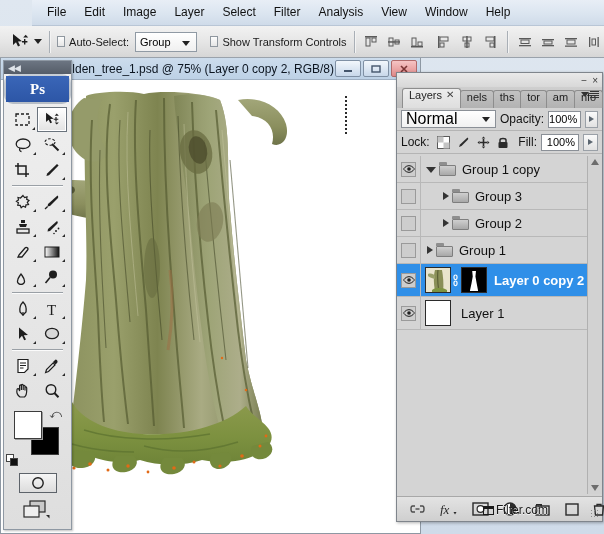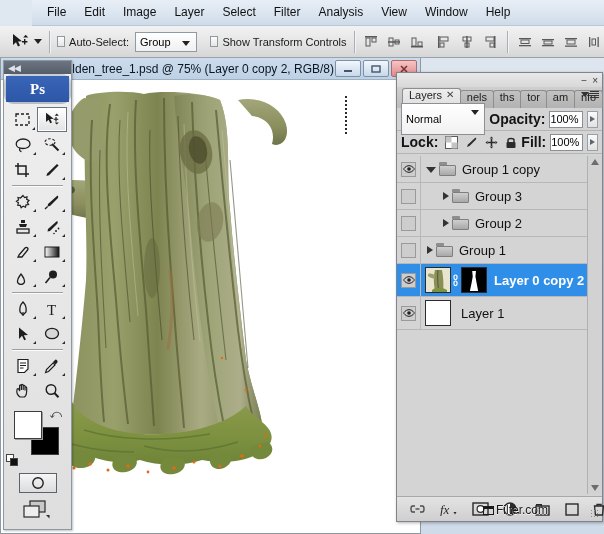--- a/index.html
+++ b/index.html
@@ -284,33 +284,33 @@
 
   .lp-row1, .lp-row2 {
     display: flex; align-items: center;
     height: 23px;
     padding: 0 4px;
     background: #d4d4d4;
     border-bottom: 1px solid #b4b4b4;
     gap: 4px;
   }
   .blend-combo {
-    width: 112px; height: 32px;
+    width: 112px; height: 18px;
     border: 1px solid #8b9097;
     background: linear-gradient(#ffffff,#f1f1f1);
     display: flex; align-items: center;
     padding: 0 4px;
     position: relative;
-    font-size: 11px;
+    font-size: 16px;
   }
   .blend-combo .caret {
     position:absolute;right:5px;top:6px;width:0;height:0;
     border-left:4px solid transparent;border-right:4px solid transparent;border-top:5px solid #222;
   }
-  .lp-lbl { font-size: 14px; color: #141414; white-space: nowrap; font-weight: bold; }
+  .lp-lbl { font-size: 12px; color: #141414; white-space: nowrap; }
   .num-field {
     width: 38px; height: 17px;
     border: 1px solid #8b9097;
     background: #ffffff;
     display: flex; align-items: center; justify-content: flex-end;
     padding-right: 3px;
     font-size: 11px;
   }
   .spin {
     width: 15px; height: 17px;

